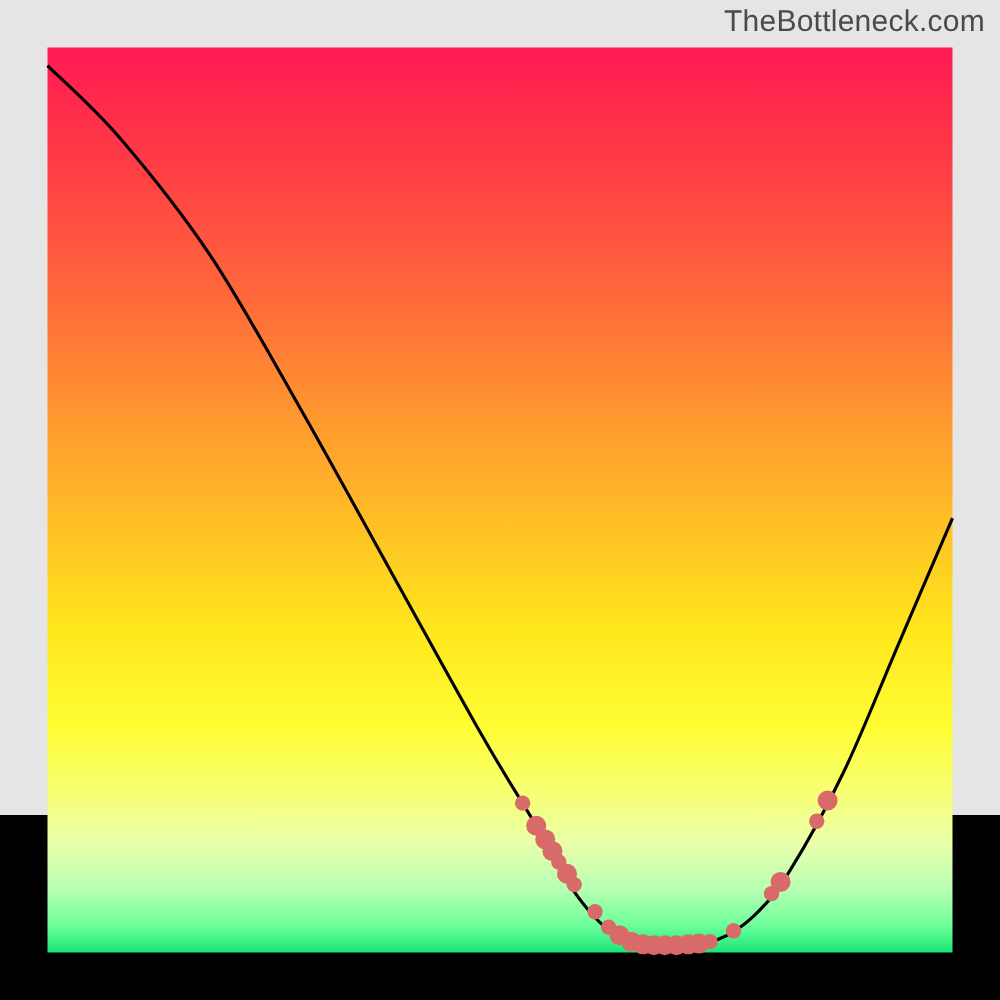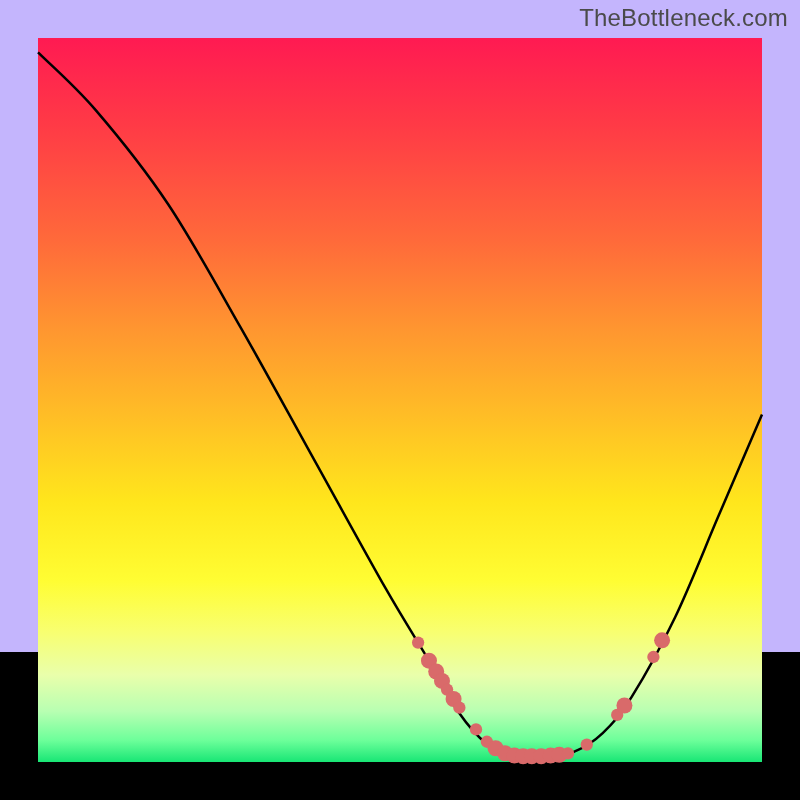--- a/index.html
+++ b/index.html
@@ -7,21 +7,21 @@
     padding: 0;
     background: #000;
     width: 800px;
     height: 800px;
     overflow: hidden;
     font-family: Arial, Helvetica, sans-serif;
   }
   .wrapper {
     width: 800px;
     height: 652px;
-    background: #c4b5fd;
+    background: #e5e5e5;
     position: relative;
   }
   .plot-area {
     position: absolute;
     left: 38px;
     top: 38px;
     width: 724px;
     height: 724px;
     
     background: linear-gradient(

